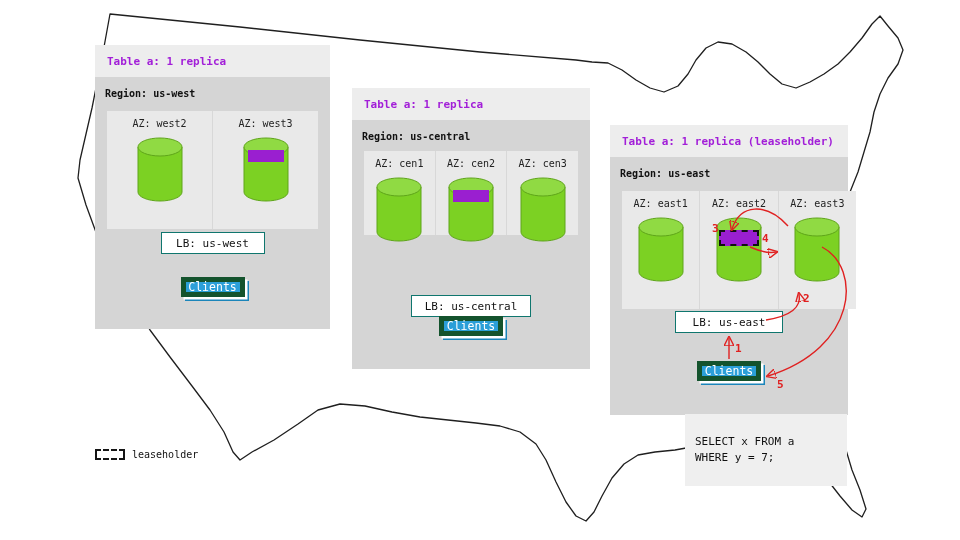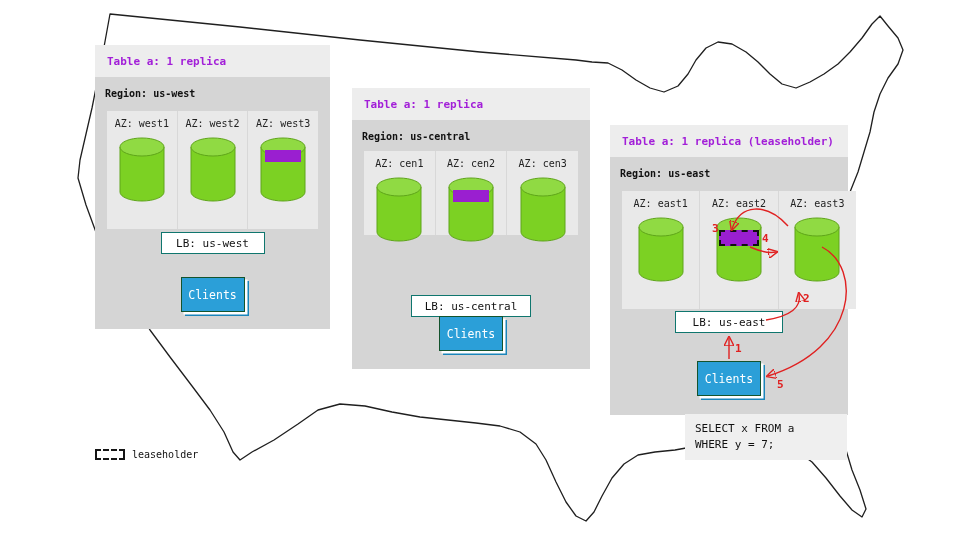--- a/index.html
+++ b/index.html
@@ -22,31 +22,31 @@
   .cyl-wrap { position:relative; width:46px; margin:8px auto 0; }
 
   .replica { position:absolute; top:13px; left:50%; transform:translateX(-50%);
              width:36px; height:12px; background:#9a1fd0; z-index:3; }
   .replica.leaseholder { width:40px; height:16px; border:2px dashed #101010; }
 
   .lb-box { position:absolute; left:50%; transform:translateX(-50%); height:22px;
             background:#ffffff; border:1px solid #0f766e; font-size:11px; color:#111;
             display:flex; align-items:center; justify-content:center; white-space:nowrap; }
 
-  .clients { position:absolute; left:50%; transform:translateX(-50%); width:64px; height:35px;
-             background:#2b9fd8; border:1px solid #14532d; color:#ffffff; font-size:11.5px;
+  .clients { position:absolute; left:50%; transform:translateX(-50%); width:64px; height:20px;
+             background:#2b9fd8; border:5px solid #14532d; color:#ffffff; font-size:11.5px;
              display:flex; align-items:center; justify-content:center; cursor:pointer;
              box-shadow:2.5px 2.5px 0 #ffffff, 4px 4px 0 #1b85ba; }
 
   .arrows { position:absolute; left:0; top:0; z-index:5; pointer-events:none; }
   .arrows path { fill:none; stroke:#e02020; stroke-width:1.4; }
   .arrows text { font:700 11px "DejaVu Sans Mono", monospace; fill:#e02020; }
 
   .sql-box { position:absolute; left:685px; top:414px; width:162px; min-height:46px;
-             background:#efefef; z-index:2; padding:7px 10px; font-size:11px;
+             background:#efefef; z-index:2; padding:20px 10px; font-size:11px;
              line-height:1.45; color:#111; }
 
   .legend { position:absolute; left:95px; top:449px; display:flex; align-items:center; z-index:2; }
   .legend-swatch { width:30px; height:11px; background:#fff; border:2px dashed #151515; margin-right:7px; }
   .legend-label { font-size:10px; color:#111; }
 </style>
 </head>
 <body>
 
 <div class="stage">
@@ -66,29 +66,20 @@
          L592,62 L576,60 L480,52 L360,40 L240,27 Z" fill="none" stroke="#1f1f1f" stroke-width="1.3" stroke-linejoin="round"></path>
   </svg>
 
   <div class="panel" style="left:95px; top:45px; width:235px;">
     <div class="panel-header">
       <span>Table a: 1 replica</span>
     </div>
     <div class="panel-body" style="height:252px;">
       <div class="region-title">Region: us-west</div>
       <div class="az-row" style="left:12px; top:34px; width:211px; height:118px;">
-        <div class="az-col">
-          <div class="az-label">AZ: west1</div>
-          <div class="cyl-wrap">
-            <svg width="46" height="66" viewBox="0 0 46 66">
-              <path d="M1,10 L1,55 A22,9 0 0 0 45,55 L45,10" fill="#7cd123" stroke="#5fa51a" stroke-width="1"></path>
-              <ellipse cx="23" cy="10" rx="22" ry="9" fill="#90da43" stroke="#5fa51a" stroke-width="1"></ellipse>
-            </svg>
-          </div>
-        </div>
         <div class="az-col">
           <div class="az-label">AZ: west2</div>
           <div class="cyl-wrap">
             <svg width="46" height="66" viewBox="0 0 46 66">
               <path d="M1,10 L1,55 A22,9 0 0 0 45,55 L45,10" fill="#7cd123" stroke="#5fa51a" stroke-width="1"></path>
               <ellipse cx="23" cy="10" rx="22" ry="9" fill="#90da43" stroke="#5fa51a" stroke-width="1"></ellipse>
             </svg>
           </div>
         </div>
         <div class="az-col">

